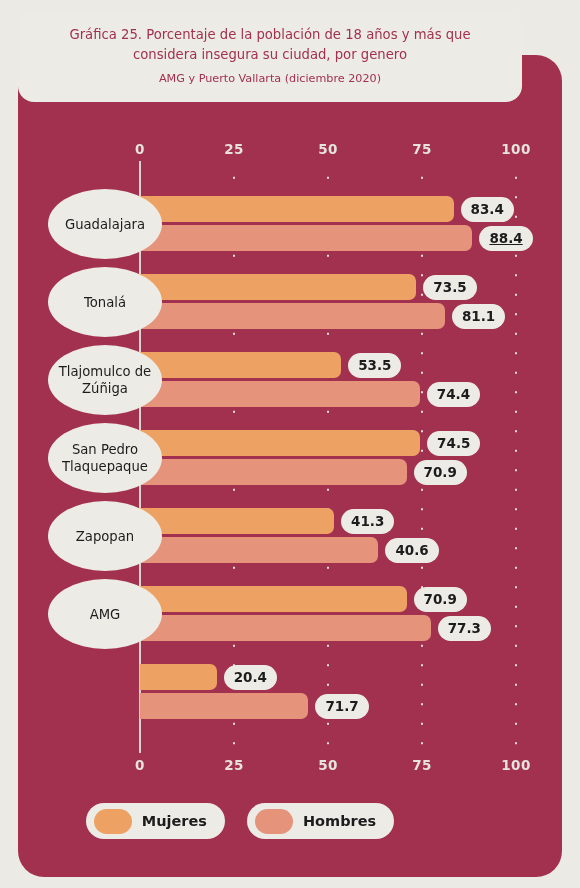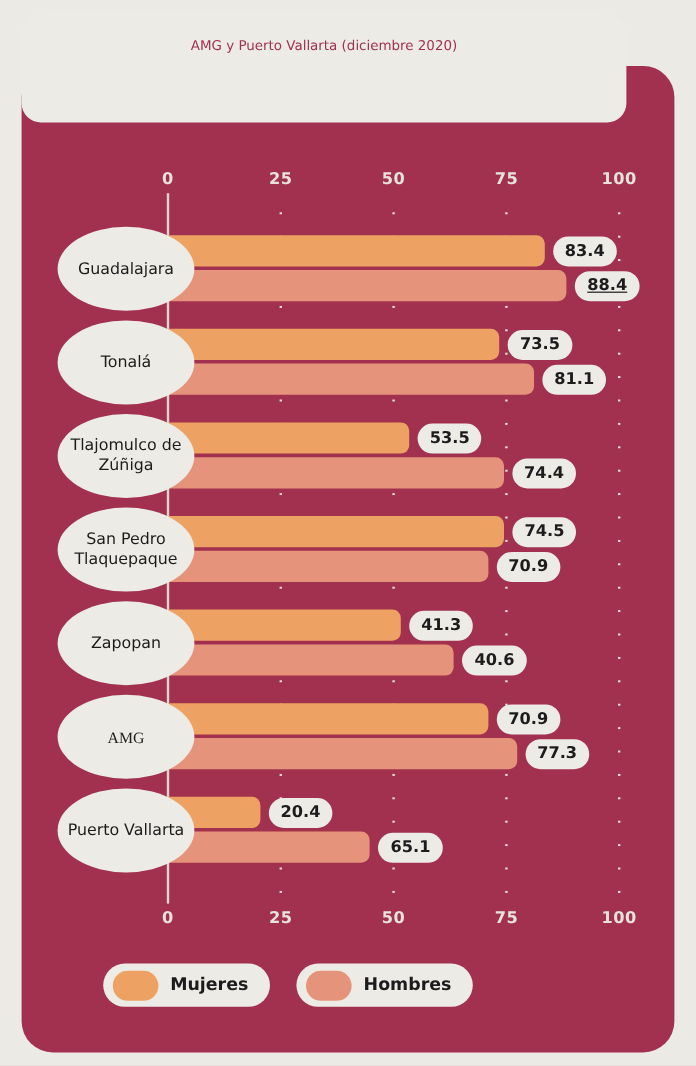--- a/index.html
+++ b/index.html
@@ -177,20 +177,21 @@
   }
 </style>
 </head>
 <body>
 
 <div id="page">
 
   <div class="panel"></div>
 
   <div class="title-card">
+    <div class="title-main">Gráfica 25. Porcentaje de la población de 18 años y más que considera insegura su ciudad, por genero</div>
     <div class="title-sub">AMG y Puerto Vallarta (diciembre 2020)</div>
   </div>
 
   <div class="plot" id="plot">
       <div class="axis-label axis-top" style="left: 140px;">0</div>
       <div class="axis-label axis-bot" style="left: 140px;">0</div>
       <div class="axis-label axis-top" style="left: 234px;">25</div>
       <div class="axis-label axis-bot" style="left: 234px;">25</div>
       <div class="axis-label axis-top" style="left: 328px;">50</div>
       <div class="axis-label axis-bot" style="left: 328px;">50</div>
@@ -225,26 +226,25 @@
       <div class="cat-pill" style="left: 48px; top: 423px;">San Pedro Tlaquepaque</div>
       <div class="bar bar-f" style="left: 140px; top: 508px; width: 194.016px;"></div>
       <div class="val-pill" style="left: 341.016px; top: 508.5px;">41.3</div>
       <div class="bar bar-m" style="left: 140px; top: 537px; width: 238.384px;"></div>
       <div class="val-pill" style="left: 385.384px; top: 537.5px;">40.6</div>
       <div class="cat-pill" style="left: 48px; top: 501px;">Zapopan</div>
       <div class="bar bar-f" style="left: 140px; top: 586px; width: 266.584px;"></div>
       <div class="val-pill" style="left: 413.584px; top: 586.5px;">70.9</div>
       <div class="bar bar-m" style="left: 140px; top: 615px; width: 290.648px;"></div>
       <div class="val-pill" style="left: 437.648px; top: 615.5px;">77.3</div>
-      <div class="cat-pill" style="left: 48px; top: 579px; font-family: Liberation Serif, serif;">AMG</div>
+      <div class="cat-pill" style="left: 48px; top: 579px;">AMG</div>
       <div class="bar bar-f" style="left: 140px; top: 664px; width: 76.704px;"></div>
       <div class="val-pill" style="left: 223.704px; top: 664.5px;">20.4</div>
       <div class="bar bar-m" style="left: 140px; top: 693px; width: 168.448px;"></div>
-      <div class="val-pill" style="left: 315.448px; top: 693.5px;">65.1</div>
-      <div class="cat-pill" style="left: 48px; top: 657px;">Puerto Vallarta</div>
+      <div class="val-pill" style="left: 315.448px; top: 693.5px;">71.7</div>
     </div>
 
   <div class="legend" id="legend">
       <div class="legend-item">
         <span class="legend-swatch" style="background: rgb(237, 162, 99);"></span>
         <span class="legend-text">Mujeres</span>
       </div>
       <div class="legend-item">
         <span class="legend-swatch" style="background: rgb(229, 147, 122);"></span>
         <span class="legend-text">Hombres</span>

